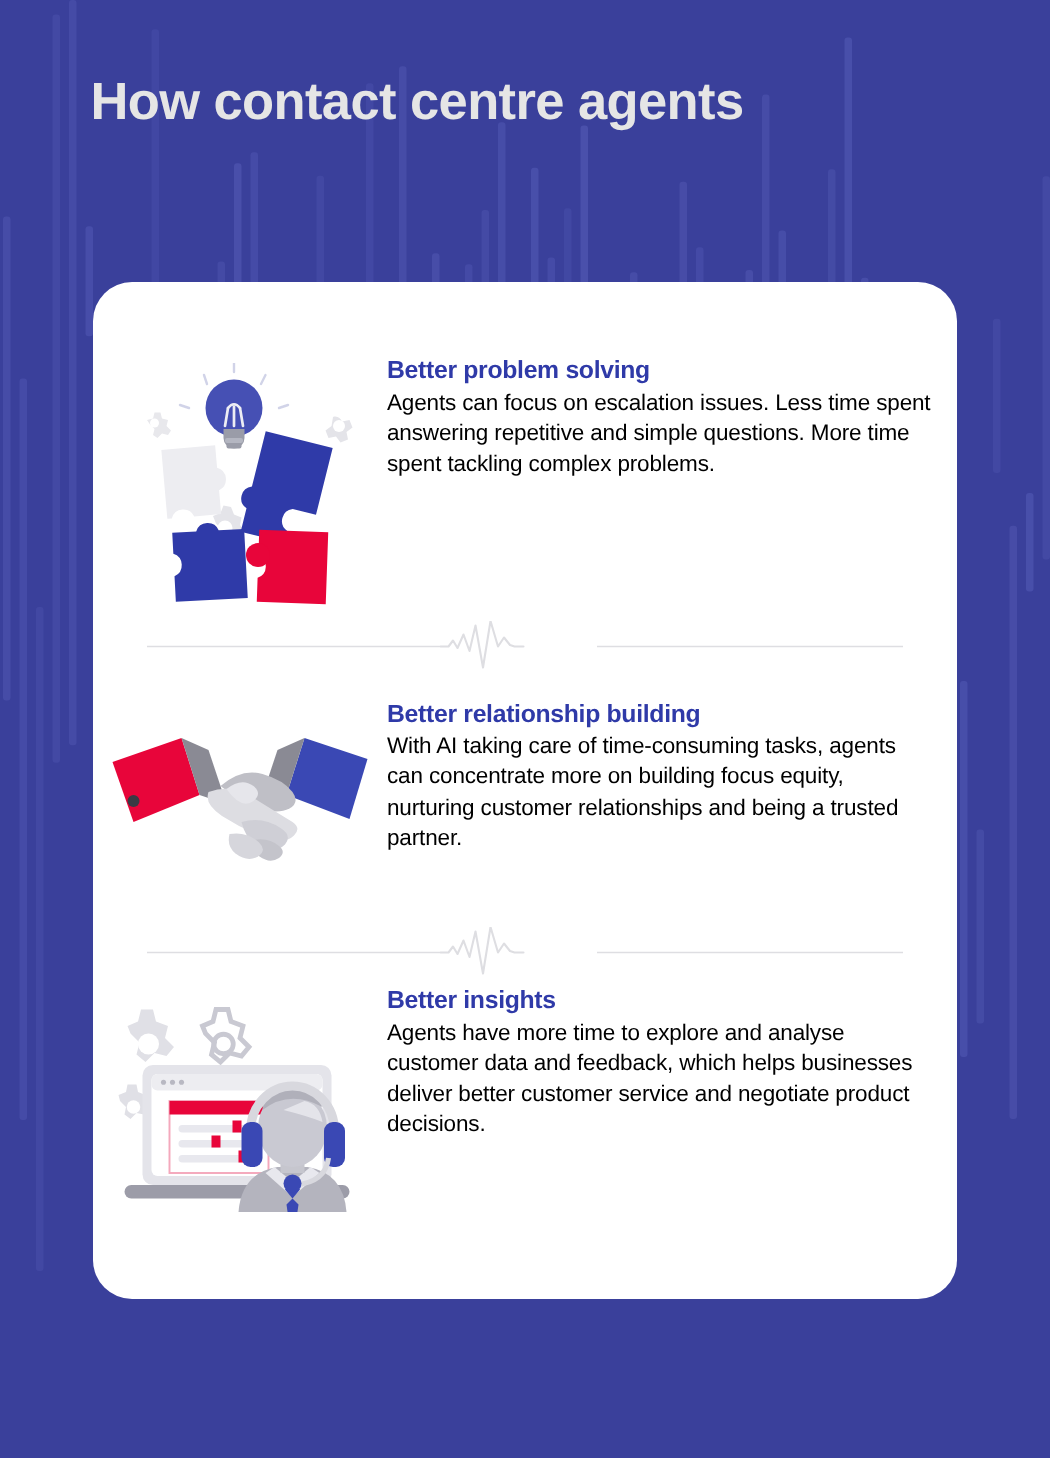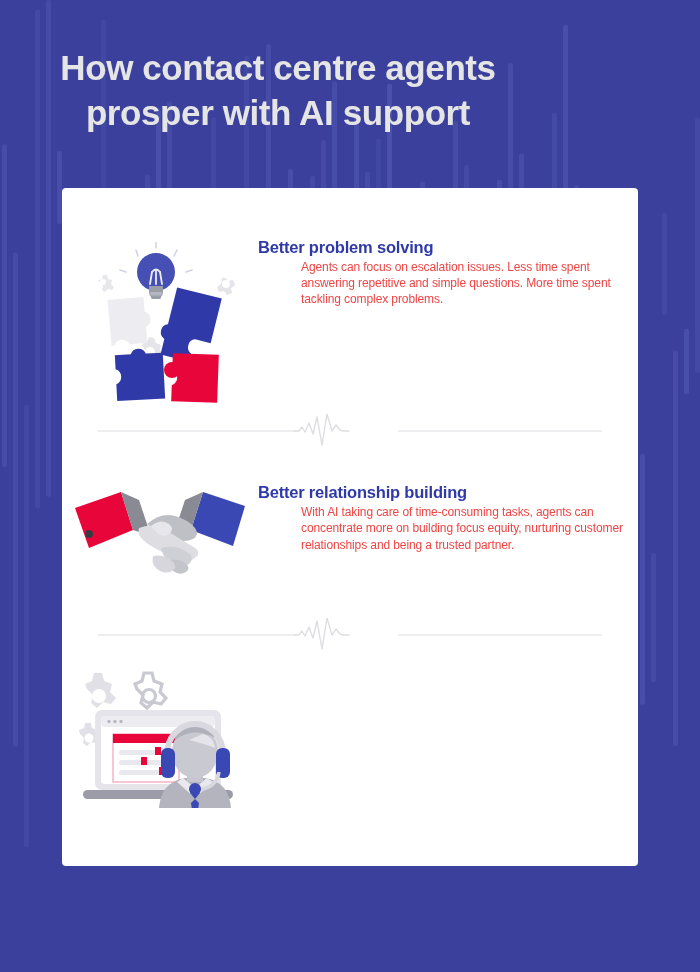--- a/index.html
+++ b/index.html
@@ -13,33 +13,32 @@
   #wave-bg { position:absolute; inset:0; width:700px; height:972px; }
   #hero-title {
     position:absolute; top:46px; left:0; width:556px;
     text-align:center; color:#e5e5e5;
     font-size:35px; font-weight:bold; line-height:1.28;
     letter-spacing:-0.4px;
   }
   #card {
     position:absolute; left:62px; top:188px;
     width:576px; height:678px;
-    background:#ffffff; border-radius:4px;
+    background:#ffffff; border-radius:26px;
   }
   .block { position:absolute; left:0; width:576px; display:flex; }
   .art { width:196px; flex:0 0 196px; display:flex; justify-content:center; }
   .copy { flex:1; padding-right:14px; }
   .copy h3 {
     color:#2F3AA8; font-size:16.5px; font-weight:bold;
     letter-spacing:-0.2px; margin-bottom:2px;
   }
   .copy p {
-    color:#ef4444; font-size:12px; line-height:1.35;
+    color:#000000; font-size:15px; line-height:1.35;
     letter-spacing:-0.1px;
-    margin-left:43px;
   }
   #block-1 { top:50px; }
   #block-2 { top:266px;align-items:center; }
   #block-3 { top:470px; }
   #block-1 .art { padding-top:4px; }
   #block-2 .art { padding-top:24px; }
   #block-3 .art { padding-top:10px; }
   .divider { position:absolute; left:36px; width:504px; height:34px; }
 </style>
 </head>
@@ -109,21 +108,20 @@
       <rect x="651" y="552.9956376552582" width="5" height="129.27205562591553" rx="2" opacity="0.61"></rect>
       <rect x="662" y="212.45094895362854" width="5" height="102.81286239624023" rx="2" opacity="0.48"></rect>
       <rect x="673" y="350.513750910759" width="5" height="395.5486834049225" rx="2" opacity="0.74"></rect>
       <rect x="684" y="328.70734855532646" width="5" height="65.60938358306885" rx="2" opacity="0.86"></rect>
       <rect x="695" y="117.56261110305786" width="5" height="255.37872791290283" rx="2" opacity="0.56"></rect>
     </g>
 </svg>
 
 <div id="hero-title">
   <div>How contact centre agents</div>
-  <div>prosper with AI support</div>
 </div>
 
 <div id="card">
 
   <div class="block" id="block-1">
     <div class="art">
       <svg width="168" height="168" viewBox="0 0 168 168">
 
         <g fill="#E8E8EC">
           <path d="M22 38 l4-1 1-4 4 0 1 4 4 1 -1 4 3 3 -2 3 -4 -1 -3 3 -3 -2 1 -4 -3 -3z"></path>
@@ -280,15 +278,19 @@
           <path d="M94 86 a28 30 0 0 1 56 0" fill="none" stroke="#D8D8DE" stroke-width="6"></path>
 
           <rect x="88" y="80" width="14" height="30" rx="6" fill="#3A48B4"></rect>
           <rect x="143" y="80" width="14" height="30" rx="6" fill="#3A48B4"></rect>
 
           <path d="M146 104 q-2 16 -22 18" fill="none" stroke="#D8D8DE" stroke-width="3.4"></path>
           <circle cx="122" cy="121" r="6" fill="#3A48B4"></circle>
         </g>
       </svg>
     </div>
+    <div class="copy">
+      <h3>Better insights</h3>
+      <p>Agents have more time to explore and analyse customer data and feedback, which helps businesses deliver better customer service and negotiate product decisions.</p>
+    </div>
   </div>
 
 </div>
 
 </body></html>

